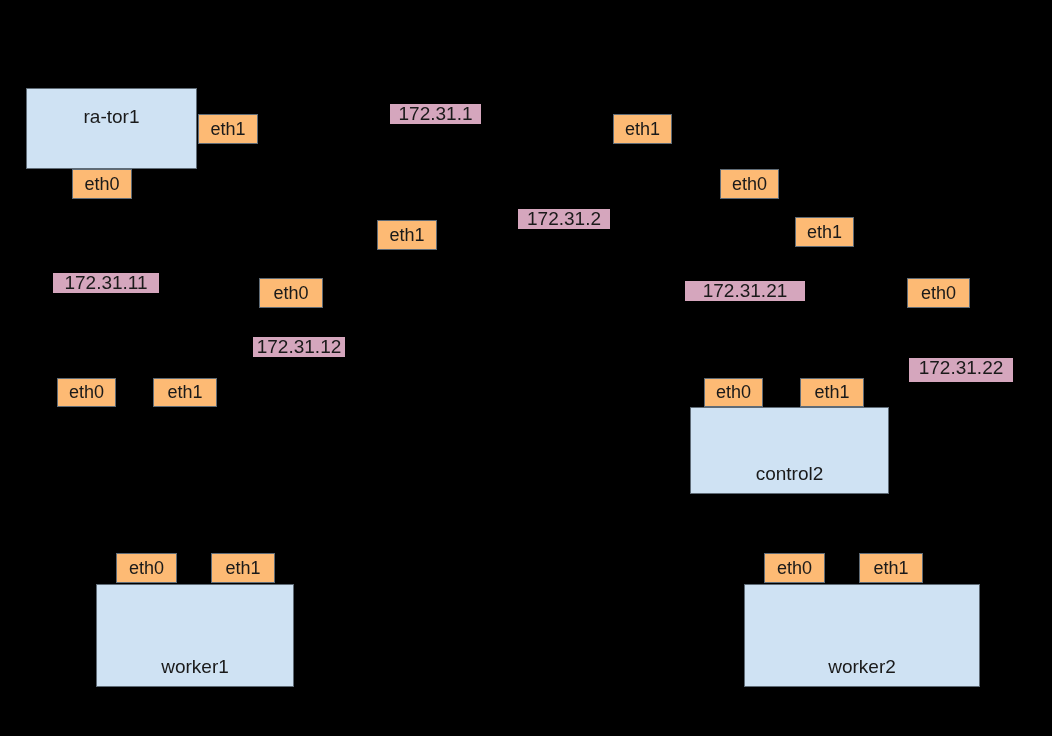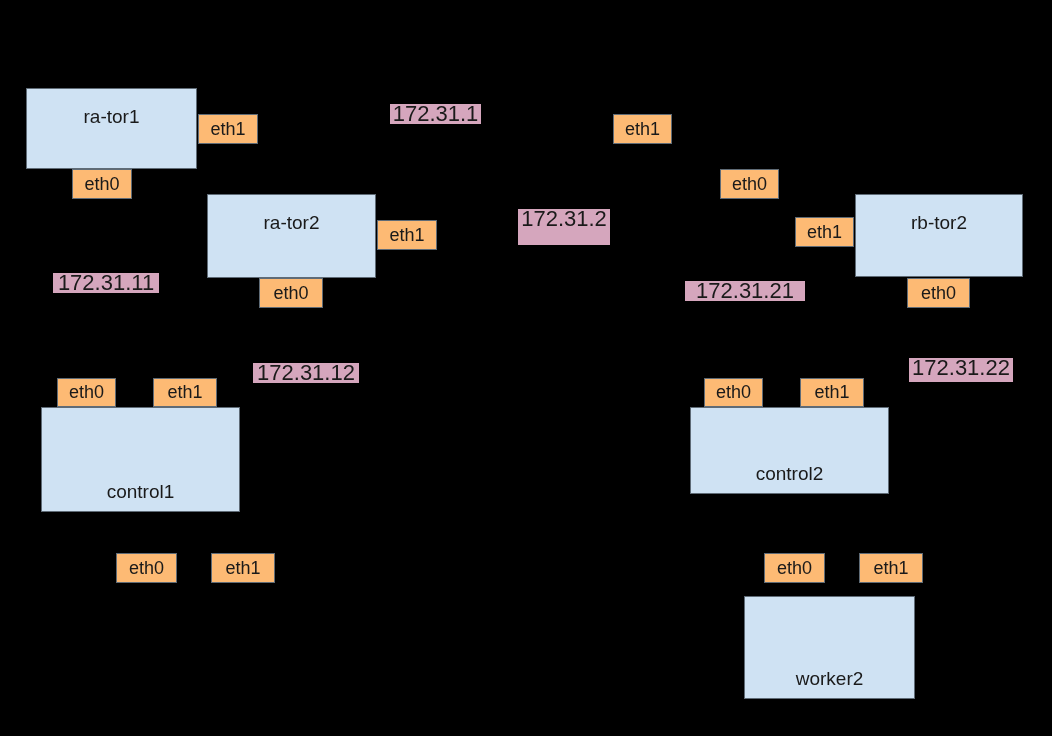--- a/index.html
+++ b/index.html
@@ -39,50 +39,44 @@
     display: flex;
     align-items: center;
     justify-content: center;
     font-size: 18px;
     white-space: nowrap;
     z-index: 2;
   }
   .ip {
     position: absolute;
     background: #d5a6bd;
-    font-size: 22px;
+    font-size: 19px;
     line-height: 20px;
     text-align: center;
     white-space: nowrap;
     z-index: 3;
   }
 </style>
 </head>
 <body>
 
 <div class="canvas">
 
   <div class="node tor" style="left:26px;top:88px;width:171px;height:81px">
     <span class="node-label">ra-tor1</span>
   </div>
-  <div class="node tor" style="left:207px;top:194px;width:169px;height:84px">
-    <span class="node-label">ra-tor2</span>
-  </div>
 
-  <div class="node tor" style="left:855px;top:194px;width:168px;height:83px">
-    <span class="node-label">rb-tor2</span>
-  </div>
 
-  <div class="node host" style="left:41px;top:407px;width:199px;height:105px">
-    <span class="node-label">control1</span>
-  </div>
   <div class="node host" style="left:690px;top:407px;width:199px;height:87px">
     <span class="node-label">control2</span>
   </div>
-  <div class="node host" style="left:744px;top:596px;width:171px;height:103px">
+  <div class="node host" style="left:96px;top:584px;width:198px;height:103px">
+    <span class="node-label">worker1</span>
+  </div>
+  <div class="node host" style="left:744px;top:584px;width:236px;height:103px">
     <span class="node-label">worker2</span>
   </div>
 
   <div class="port" style="left:198px;top:114px;width:60px;height:30px">eth1</div>
   <div class="port" style="left:72px;top:169px;width:60px;height:30px">eth0</div>
 
   <div class="port" style="left:377px;top:220px;width:60px;height:30px">eth1</div>
   <div class="port" style="left:259px;top:278px;width:64px;height:30px">eth0</div>
 
   <div class="port" style="left:613px;top:114px;width:59px;height:30px">eth1</div>
@@ -97,19 +91,19 @@
   <div class="port" style="left:704px;top:378px;width:59px;height:29px">eth0</div>
   <div class="port" style="left:800px;top:378px;width:64px;height:29px">eth1</div>
 
   <div class="port" style="left:116px;top:553px;width:61px;height:30px">eth0</div>
   <div class="port" style="left:211px;top:553px;width:64px;height:30px">eth1</div>
 
   <div class="port" style="left:764px;top:553px;width:61px;height:30px">eth0</div>
   <div class="port" style="left:859px;top:553px;width:64px;height:30px">eth1</div>
 
   <div class="ip" style="left:390px;top:104px;width:91px;height:20px">172.31.1</div>
-  <div class="ip" style="left:518px;top:209px;width:92px;height:36px">172.31.2</div>
+  <div class="ip" style="left:518px;top:209px;width:92px;height:20px">172.31.2</div>
   <div class="ip" style="left:53px;top:273px;width:106px;height:20px">172.31.11</div>
-  <div class="ip" style="left:253px;top:363px;width:106px;height:20px">172.31.12</div>
+  <div class="ip" style="left:253px;top:337px;width:92px;height:20px">172.31.12</div>
   <div class="ip" style="left:685px;top:281px;width:120px;height:20px">172.31.21</div>
   <div class="ip" style="left:909px;top:358px;width:104px;height:24px">172.31.22</div>
 
 </div>
 
 </body></html>

